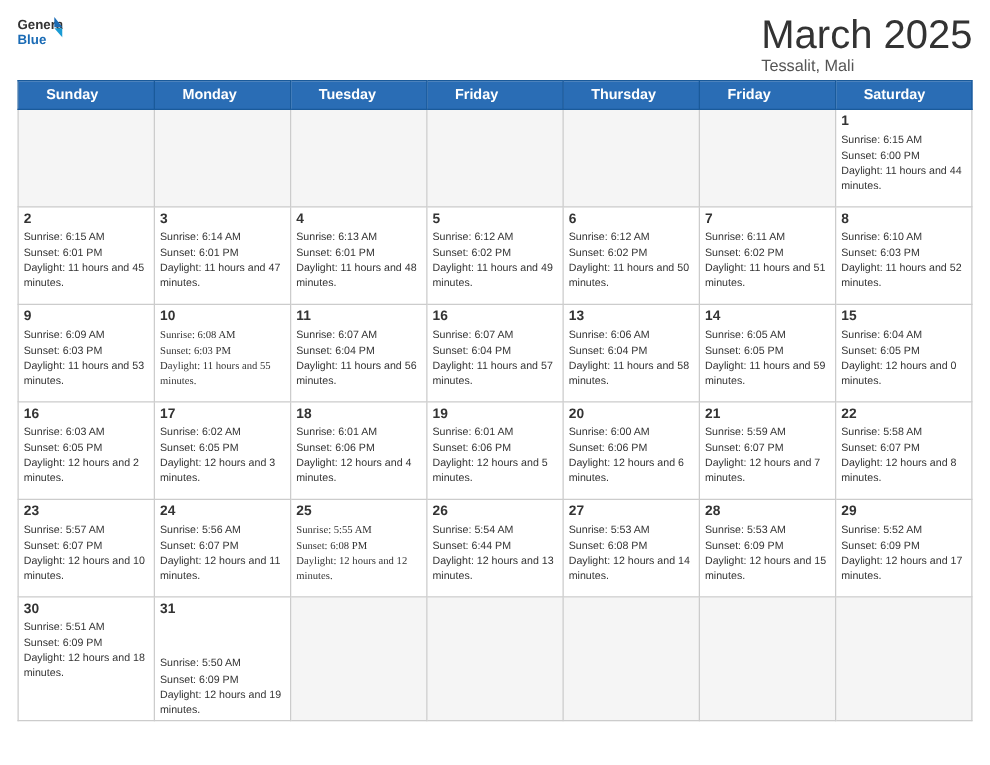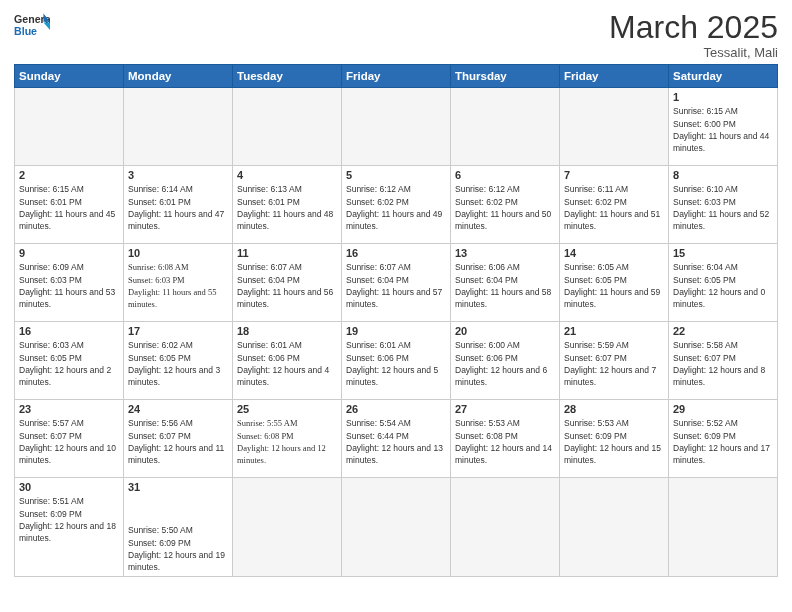--- a/index.html
+++ b/index.html
@@ -25,21 +25,21 @@
     .logo {
       display: flex;
       align-items: center;
       gap: 4px;
     }
     .logo-icon {
       width: 36px;
       height: 30px;
     }
     .title-area {
-      text-align: right;
+      text-align: left;
     }
     .month-title {
       font-size: 32px;
       color: #333;
       font-weight: normal;
       line-height: 1.1;
     }
     .subtitle {
       font-size: 13px;
       color: #555;
@@ -47,21 +47,21 @@
     .calendar {
       width: 100%;
       border-collapse: collapse;
       table-layout: fixed;
     }
     .calendar thead tr th {
       background: #2a6db5;
       color: #fff;
       font-size: 11.5px;
       font-weight: bold;
-      padding: 5px 4px;
+      padding: 5px 22px;
       text-align: left;
       border: 1px solid #1a5a9a;
     }
     .calendar tbody tr td {
       vertical-align: top;
       border: 1px solid #ccc;
       padding: 3px 4px;
       font-size: 8.8px;
       color: #333;
       height: 78px;

